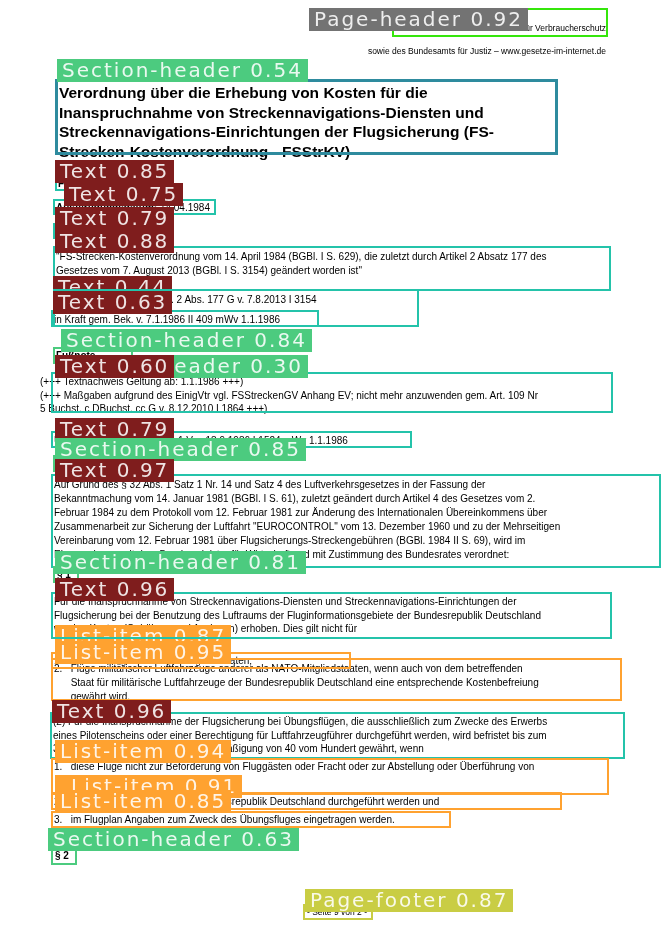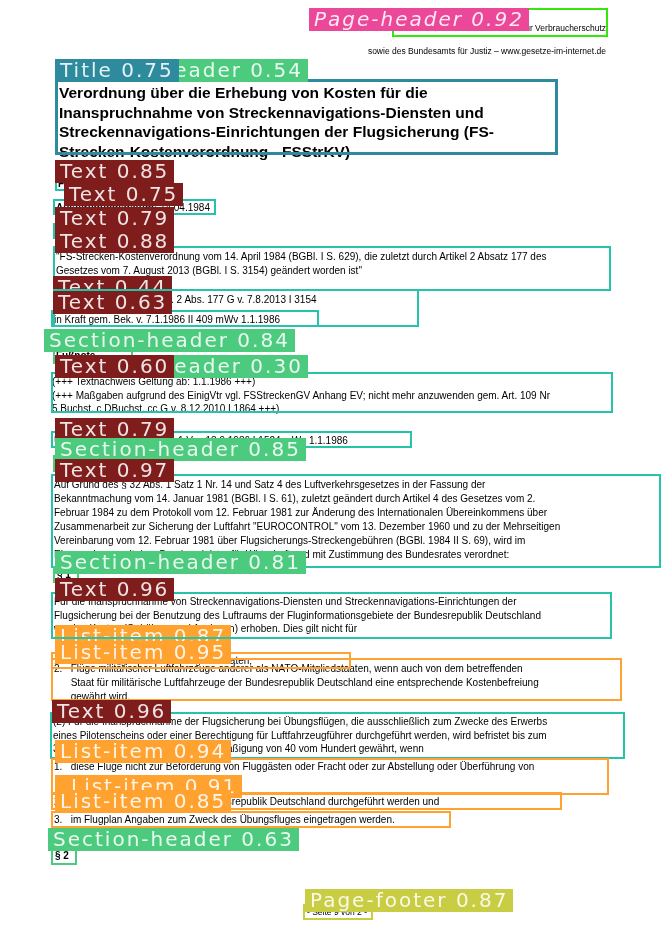--- a/index.html
+++ b/index.html
@@ -23,21 +23,21 @@
   .z12{z-index:12;}
   .z13{z-index:13;}
   
   .lbl{position:absolute;font-size:20px;letter-spacing:2px;line-height:23px;padding:0 5px;
        color:rgba(255,255,255,.88);white-space:nowrap;z-index:20;
        font-family:"DejaVu Sans",sans-serif;}
   .lb-text{background:#7f1d1d;}
   .lb-sec{background:#4ccb7f;}
   .lb-title{background:#2e8b9e;}
   .lb-list{background:#ffa230;}
-  .lb-phead{background:#ec4899;font-style:italic;}
+  .lb-phead{background:#737373;}
   .lb-pfoot{background:#c9cd44;}
   .z11{z-index:11;}
 </style>
 </head>
 <body>
 
 <div class="page">
 
   <div class="txt hdr-txt" style="right:57px;top:11px;">
     <span>Ein Service des Bundesministeriums der Justiz und für Verbraucherschutz</span><br>
@@ -57,21 +57,21 @@
 
   <div class="txt" style="left:56px;top:250px;">"FS-Strecken-Kostenverordnung vom 14. April 1984 (BGBl. I S. 629), die zuletzt durch Artikel 2 Absatz 177 des
 Gesetzes vom 7. August 2013 (BGBl. I S. 3154) geändert worden ist"</div>
 
   <div class="txt" style="left:56px;top:293px;">Zuletzt geändert durch Art. 2 Abs. 177 G v. 7.8.2013 I 3154</div>
 
   <div class="txt" style="left:54px;top:313px;">in Kraft gem. Bek. v. 7.1.1986 II 409 mWv 1.1.1986</div>
 
   <div class="txt b" style="left:56px;top:349px;">Fußnote</div>
 
-  <div class="txt" style="left:52px;top:375px;">(+++ Textnachweis Geltung ab: 1.1.1986 +++)
+  <div class="txt" style="left:40px;top:375px;">(+++ Textnachweis Geltung ab: 1.1.1986 +++)
 (+++ Maßgaben aufgrund des EinigVtr vgl. FSStreckenGV Anhang EV; nicht mehr anzuwenden gem. Art. 109 Nr
 5 Buchst. c DBuchst. cc G v. 8.12.2010 I 1864 +++)</div>
 
   <div class="txt" style="left:54px;top:434px;">Überschrift: IdF d. Art. 1 Nr. 1 V v. 18.9.1986 I 1524 mWv 1.1.1986</div>
 
   <div class="txt b" style="left:56px;top:457px;">Eingangsformel</div>
 
   <div class="txt" style="left:54px;top:478px;line-height:14px;">Auf Grund des § 32 Abs. 1 Satz 1 Nr. 14 und Satz 4 des Luftverkehrsgesetzes in der Fassung der
 Bekanntmachung vom 14. Januar 1981 (BGBl. I S. 61), zuletzt geändert durch Artikel 4 des Gesetzes vom 2.
 Februar 1984 zu dem Protokoll vom 12. Februar 1981 zur Änderung des Internationalen Übereinkommens über
@@ -126,30 +126,29 @@
   <div class="box bx-text" style="left:50px;top:712px;width:575px;height:47px;"></div>
   <div class="box bx-list" style="left:51px;top:758px;width:558px;height:37px;"></div>
   <div class="box bx-list" style="left:51px;top:792px;width:511px;height:18px;"></div>
   <div class="box bx-list" style="left:51px;top:811px;width:400px;height:17px;"></div>
   <div class="box bx-sec" style="left:51px;top:847px;width:26px;height:18px;"></div>
   <div class="box bx-pfoot" style="left:303px;top:904px;width:70px;height:16px;"></div>
 
   <div class="lbl lb-phead" style="left:309px;top:8px;">Page-header 0.92</div>
 
   <div class="lbl lb-sec" style="left:57px;top:59px;">Section-header 0.54</div>
-  <div class="lbl lb-title" style="left:55px;top:59px;z-index:21;">Title 0.75</div>
 
   <div class="lbl lb-text" style="left:55px;top:160px;">Text 0.85</div>
   <div class="lbl lb-text" style="left:52px;top:183px;margin-left:12px;">Text 0.75</div>
   <div class="lbl lb-text" style="left:55px;top:207px;">Text 0.79</div>
   <div class="lbl lb-text" style="left:55px;top:230px;">Text 0.88</div>
   <div class="lbl lb-text z11" style="left:53px;top:276px;">Text 0.44</div>
   <div class="lbl lb-text" style="left:53px;top:291px;">Text 0.63</div>
 
-  <div class="lbl lb-sec" style="left:44px;top:329px;">Section-header 0.84</div>
+  <div class="lbl lb-sec" style="left:61px;top:329px;">Section-header 0.84</div>
 
   <div class="lbl lb-sec" style="left:57px;top:355px;">Section-header 0.30</div>
   <div class="lbl lb-text" style="left:55px;top:355px;z-index:21;">Text 0.60</div>
 
   <div class="lbl lb-text" style="left:55px;top:418px;">Text 0.79</div>
   <div class="lbl lb-sec" style="left:55px;top:438px;">Section-header 0.85</div>
   <div class="lbl lb-text" style="left:55px;top:459px;">Text 0.97</div>
   <div class="lbl lb-sec" style="left:55px;top:551px;">Section-header 0.81</div>
   <div class="lbl lb-text" style="left:55px;top:578px;">Text 0.96</div>
   <div class="lbl lb-list z11" style="left:55px;top:625px;">List-item 0.87</div>

